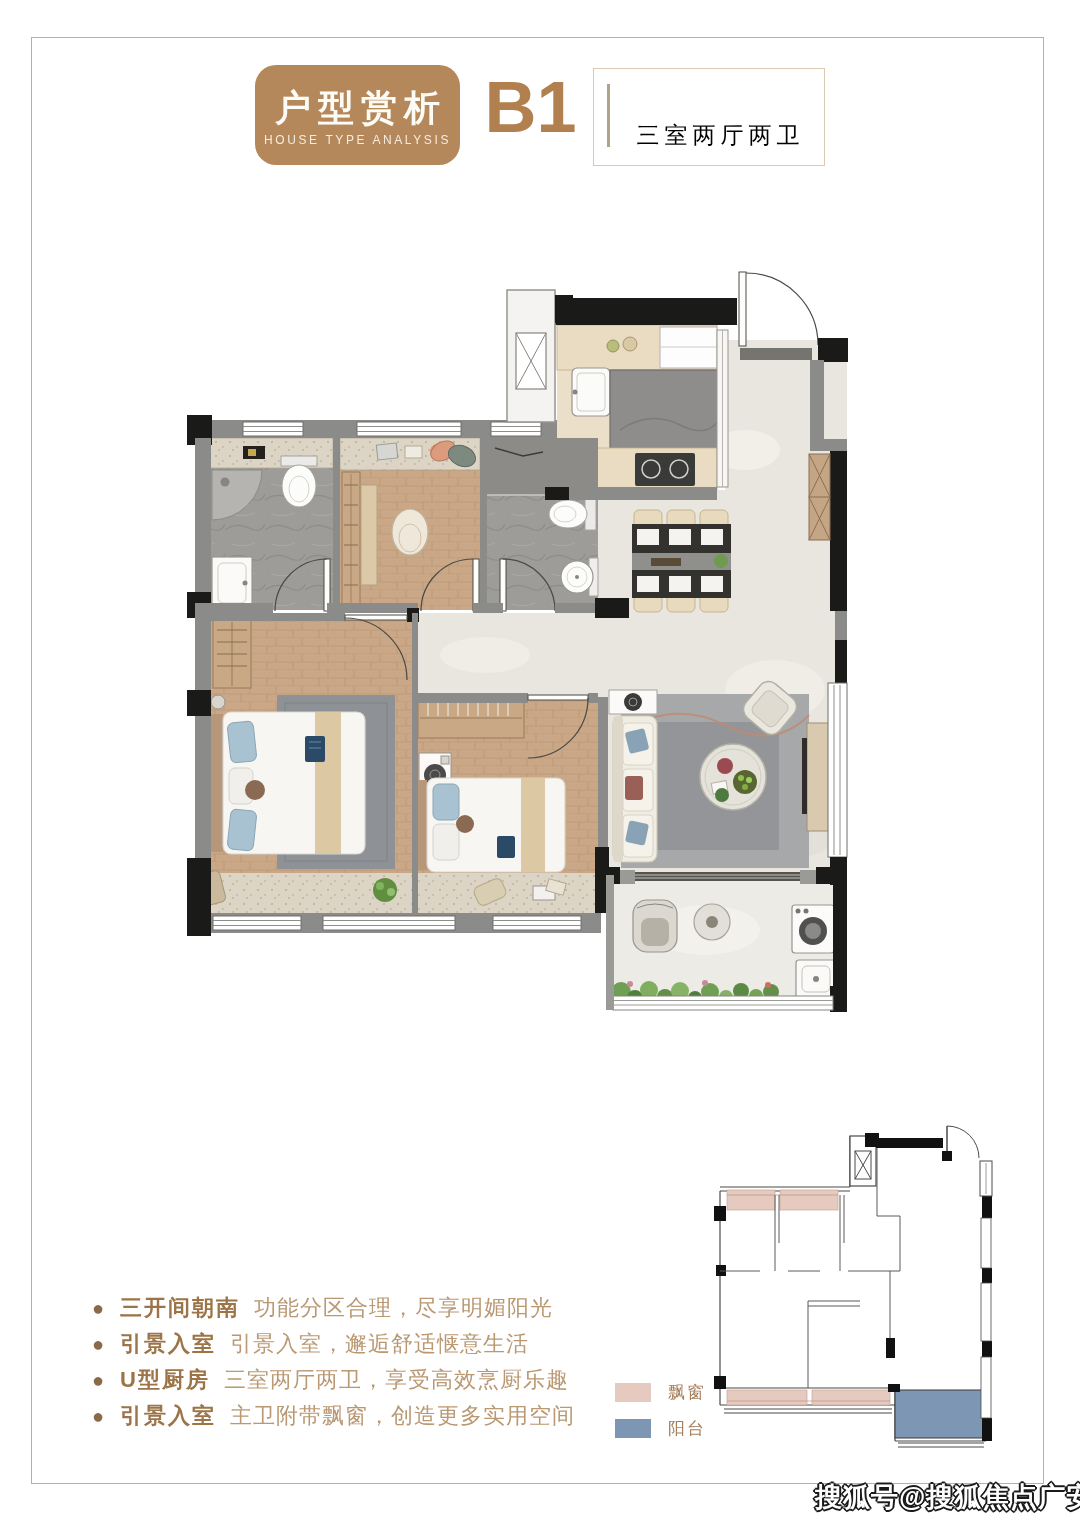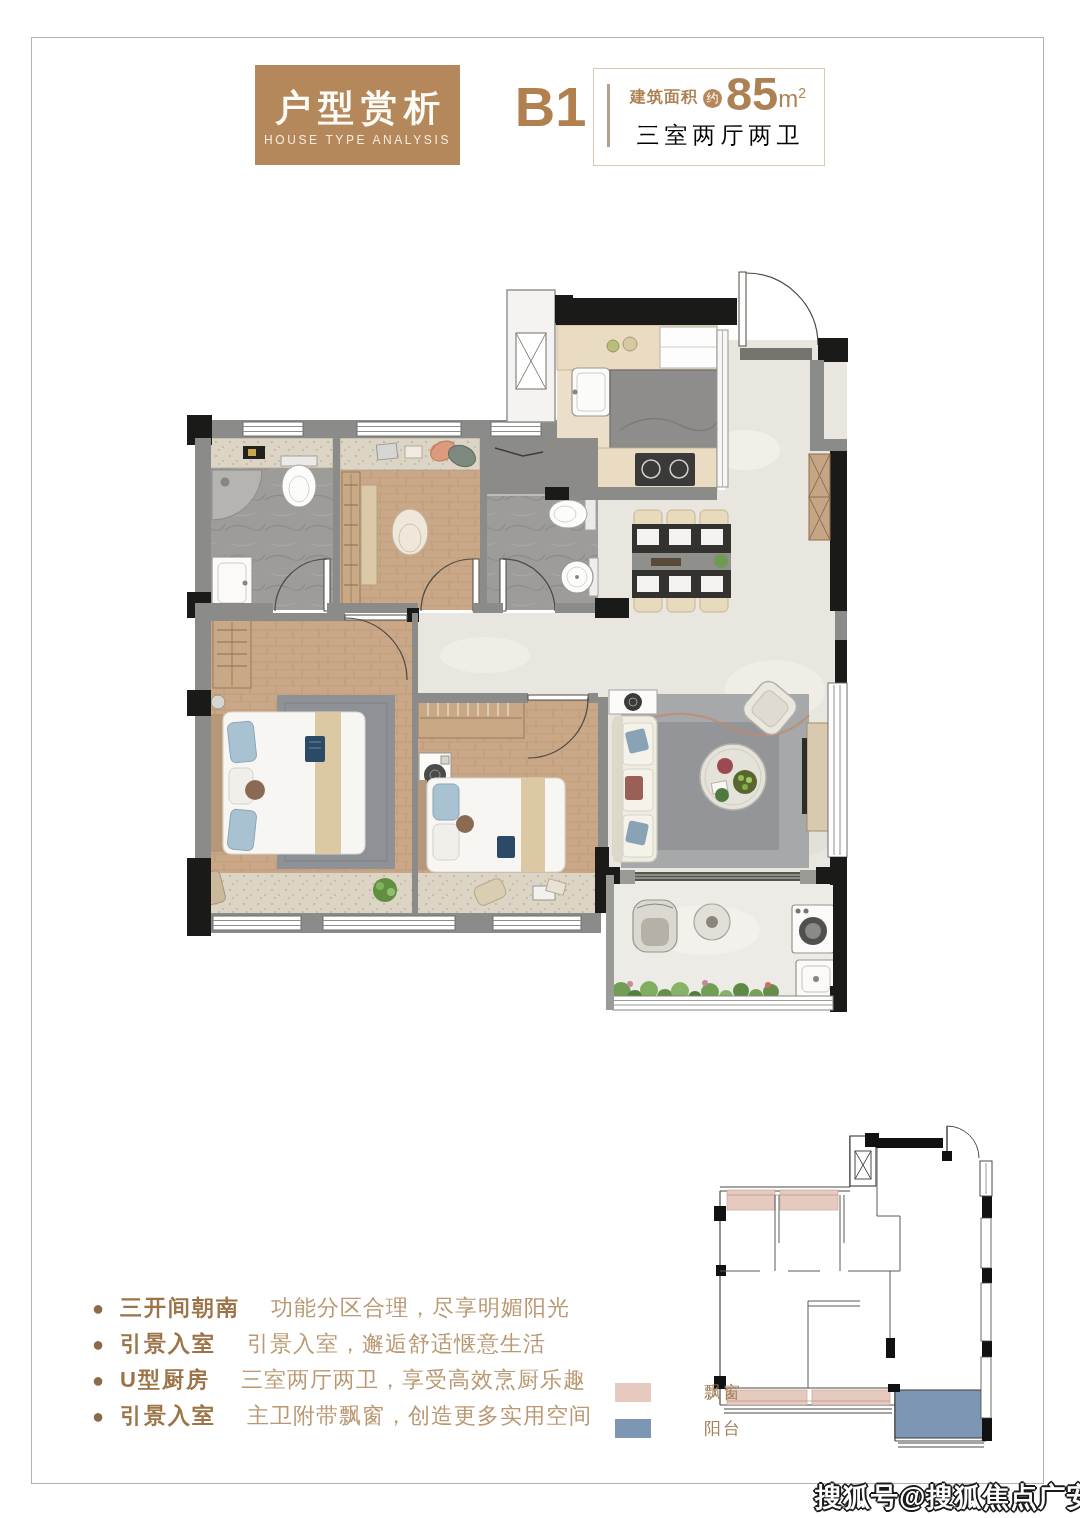--- a/index.html
+++ b/index.html
@@ -2,48 +2,48 @@
 <html><head>
 <meta charset="utf-8">
 <style>
   html,body{margin:0;padding:0;background:#fff;}
   #canvas{position:relative;width:1080px;height:1518px;background:#fff;overflow:hidden;
           font-family:"Liberation Sans",sans-serif;}
   .page-border{position:absolute;left:31px;top:37px;width:1011px;height:1445px;
                border:1px solid #b3b1ae;}
   
   .badge{position:absolute;left:255px;top:65px;width:205px;height:100px;background:#b5885c;
-         display:flex;flex-direction:column;align-items:center;justify-content:center;}
+         display:flex;flex-direction:column;align-items:center;justify-content:center;border-radius:21px;}
   .badge-title{color:#fdfbf6;font-size:36px;font-weight:bold;letter-spacing:7px;text-indent:7px;}
   .badge-sub{color:#f5ecdf;font-size:12px;letter-spacing:2.6px;}
-  .unit-label{position:absolute;left:488px;top:52px;width:125px;text-align:center;
-              font-size:56px;font-weight:600;color:#b1804e;line-height:110px;}
+  .unit-label{position:absolute;left:468px;top:52px;width:125px;text-align:center;
+              font-size:72px;font-weight:600;color:#b1804e;line-height:110px;}
   .spec-box{position:absolute;left:593px;top:68px;width:230px;height:96px;
             border:1px solid #dcc9b1;}
   .spec-divider{position:absolute;left:607px;top:84px;width:3px;height:63px;background:#b3a28a;}
   .spec-line1{position:absolute;left:618px;top:72px;width:200px;display:flex;
               align-items:flex-end;justify-content:center;color:#ad8153;}
   .area-prefix{font-size:16px;letter-spacing:1px;padding-bottom:8px;font-weight:bold;}
   .approx-circle{width:19px;height:19px;border-radius:50%;background:#b5885c;color:#fff;
                  font-size:12px;display:flex;align-items:center;justify-content:center;
                  margin:0 4px 8px 5px;}
   .area-num{font-size:47px;font-weight:bold;line-height:44px;}
   .area-unit{font-size:24px;padding-bottom:3px;}
   .area-unit sup{font-size:14px;}
   .spec-line2{position:absolute;left:618px;top:120px;width:200px;text-align:center;
               font-size:23px;color:#000000;letter-spacing:5px;text-indent:5px;font-weight:500;}
   
   .features{position:absolute;left:92px;top:1296px;list-style:none;margin:0;padding:0;}
   .features li{display:flex;align-items:baseline;margin-bottom:12px;font-size:22px;line-height:23px;}
   .dot{color:#8a6a48;font-size:20px;margin-right:16px;}
-  .lead{color:#9c7448;font-weight:bold;letter-spacing:2px;margin-right:31px;white-space:nowrap;}
+  .lead{color:#9c7448;font-weight:bold;letter-spacing:2px;margin-right:14px;white-space:nowrap;}
   .desc{color:#b99872;letter-spacing:1px;white-space:nowrap;text-align:right;}
   
   .legend{position:absolute;left:615px;top:1383px;}
-  .legend-row{display:flex;align-items:center;margin-bottom:17px;height:19px;gap:36px;}
+  .legend-row{display:flex;align-items:center;margin-bottom:17px;height:19px;}
   .swatch{width:36px;height:19px;margin-right:17px;}
   .swatch-pink{background:#e6c9bf;}
   .swatch-blue{background:#7d96b4;}
   .legend-label{font-size:17px;color:#a5805c;letter-spacing:2px;}
   
   .watermark{position:absolute;left:815px;top:1479px;font-size:27px;font-weight:bold;
              color:#fff;letter-spacing:1px;white-space:nowrap;
              text-shadow:-2px 0 #1a1a1a,2px 0 #1a1a1a,0 -2px #1a1a1a,0 2px #1a1a1a,
                          -1px -1px #1a1a1a,1px 1px #1a1a1a,-1px 1px #1a1a1a,1px -1px #1a1a1a;}
   svg{position:absolute;display:block;}
@@ -56,26 +56,20 @@
 <div id="canvas">
   <div class="page-border"></div>
 
   <div class="badge">
     <div class="badge-title">户型赏析</div>
     <div class="badge-sub">HOUSE TYPE ANALYSIS</div>
   </div>
   <div class="unit-label">B1</div>
   <div class="spec-box"></div>
   <div class="spec-divider"></div>
-  <div class="spec-line1">
-    <span class="area-prefix">建筑面积</span>
-    <span class="approx-circle">约</span>
-    <span class="area-num">85</span>
-    <span class="area-unit"><span>m</span><sup>2</sup></span>
-  </div>
   <div class="spec-line2">三室两厅两卫</div>
 
   <svg id="main-plan" width="700" height="750" viewBox="0 0 700 750">
     <defs>
       <pattern id="wood" width="26" height="16" patternUnits="userSpaceOnUse">
         <rect width="26" height="16" fill="#c9a787"></rect>
         <line x1="0" y1="8" x2="26" y2="8" stroke="#bb9876" stroke-width="0.8"></line>
         <line x1="0" y1="16" x2="26" y2="16" stroke="#bb9876" stroke-width="0.8"></line>
         <line x1="13" y1="0" x2="13" y2="8" stroke="#b7936f" stroke-width="0.7"></line>
         <line x1="4" y1="8" x2="4" y2="16" stroke="#b7936f" stroke-width="0.7"></line>

